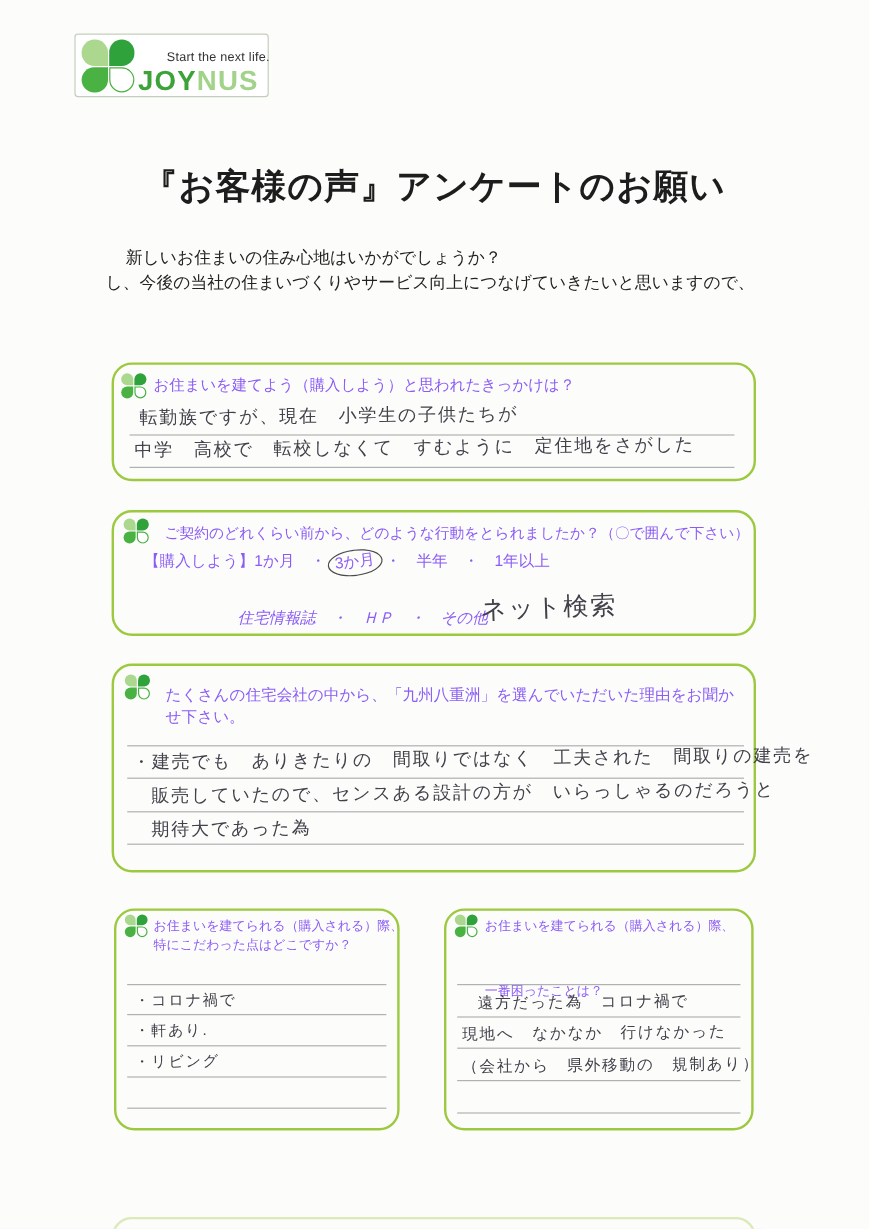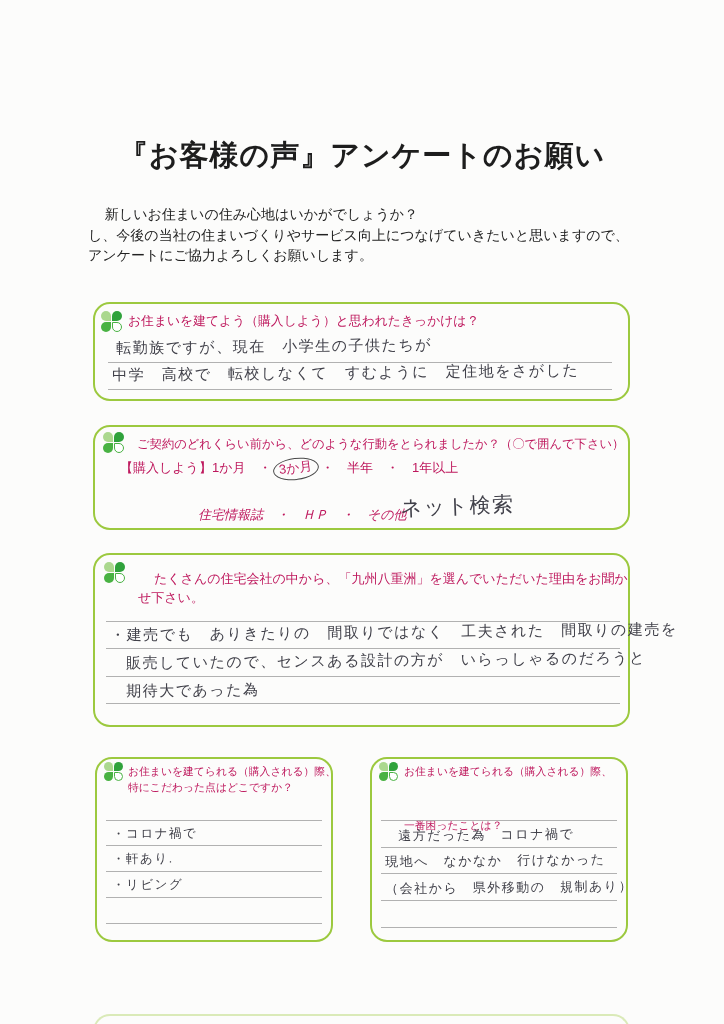--- a/index.html
+++ b/index.html
@@ -42,48 +42,57 @@
     position:absolute; left:0; top:136px; width:724px; text-align:center;
     font-size:29px; font-weight:bold; letter-spacing:1px; color:#1d1d1d;
   }
   .intro { position:absolute; left:88px; top:204px; width:524px; font-size:14px; line-height:20.6px; color:#222; }
   .intro span { display:block; white-space:nowrap; }
   .intro .indent { text-indent:1.2em; }
 
   
   .qbox { position:absolute; border:2.5px solid var(--box-border); border-radius:17px; background:transparent; }
   .bullet { position:absolute; width:21px; height:21px; }
-  .q-text { position:absolute; white-space:nowrap; color:#be185d; }
+  .q-text { position:absolute; white-space:nowrap; color:#8b5cf6; }
   .rule { position:absolute; height:0; border-bottom:1px solid var(--rule-line); opacity:0.85; }
   .hw {
     position:absolute; white-space:nowrap; color:var(--handwriting);
     letter-spacing:1.5px; transform:rotate(-0.6deg); transform-origin:left top;
   }
   .circled {
     display:inline-block; border:1.5px solid #4a4a4a; border-radius:50%;
     padding:0 5px 2px 5px; transform:rotate(-7deg); margin:0 2px;
   }
   .cutoff-top {
     position:absolute; left:93px; top:1014px; width:537px; height:20px;
     border:2.5px solid var(--box-border); border-bottom:none;
     border-radius:17px 17px 0 0; opacity:0.35;
   }
 </style>
 </head>
 <body>
 
 <div class="page">
 
+  <div class="logo-box">
+    <span class="clover logo-clover">
+      <i class="tl"></i>
+        <i class="tr"></i>
+        <i class="bl"></i>
+        <i class="br"></i>
+    </span>
+    <span class="logo-tagline">Start the next life.</span>
+    <span class="logo-name"><span class="joy">JOY</span><span class="nus">NUS</span></span>
+  </div>
 
   <div class="page-title">『お客様の声』アンケートのお願い</div>
 
   <div class="intro">
     <span class="indent">新しいお住まいの住み心地はいかがでしょうか？</span>
     <span>し、今後の当社の住まいづくりやサービス向上につなげていきたいと思いますので、</span>
-    <span>アンケートにご協力よろしくお願いします。</span>
   </div>
 
   <div class="qbox" style="left:93px; top:302px; width:537px; height:99px;"></div>
   <span class="clover bullet" style="left:101px; top:311px;">
     <i class="tl"></i>
       <i class="tr"></i>
       <i class="bl"></i>
       <i class="br"></i>
   </span>
   <div class="q-text" style="left:128px; top:313px; font-size:12.8px;">お住まいを建てよう（購入しよう）と思われたきっかけは？</div>
@@ -104,21 +113,21 @@
   <div class="q-text" style="left:198px; top:506px; font-size:13px;font-style:italic;">住宅情報誌　・　ＨＰ　・　その他</div>
   <div class="hw" style="left:400px; top:494px; font-size:21px; transform:rotate(-2deg);">ネット検索</div>
 
   <div class="qbox" style="left:93px; top:553px; width:537px; height:174px;"></div>
   <span class="clover bullet" style="left:104px; top:562px;">
     <i class="tl"></i>
       <i class="tr"></i>
       <i class="bl"></i>
       <i class="br"></i>
   </span>
-  <div class="q-text" style="left:138px; top:570px; font-size:13px;margin-left:16px;">たくさんの住宅会社の中から、「九州八重洲」を選んでいただいた理由をお聞か</div>
+  <div class="q-text" style="left:138px; top:570px; font-size:13px;">たくさんの住宅会社の中から、「九州八重洲」を選んでいただいた理由をお聞か</div>
   <div class="q-text" style="left:138px; top:589px; font-size:13px;">せ下さい。</div>
   <div class="rule" style="left:106px; top:621px; width:514px;"></div>
   <div class="rule" style="left:106px; top:648px; width:514px;"></div>
   <div class="rule" style="left:106px; top:676px; width:514px;"></div>
   <div class="rule" style="left:106px; top:703px; width:514px;"></div>
   <div class="hw" style="left:110px; top:626px; font-size:15px;">・建売でも　ありきたりの　間取りではなく　工夫された　間取りの建売を</div>
   <div class="hw" style="left:126px; top:654px; font-size:15px;">販売していたので、センスある設計の方が　いらっしゃるのだろうと</div>
   <div class="hw" style="left:126px; top:682px; font-size:15px;">期待大であった為</div>
 
   <div class="qbox" style="left:95px; top:757px; width:238px; height:185px;"></div>

